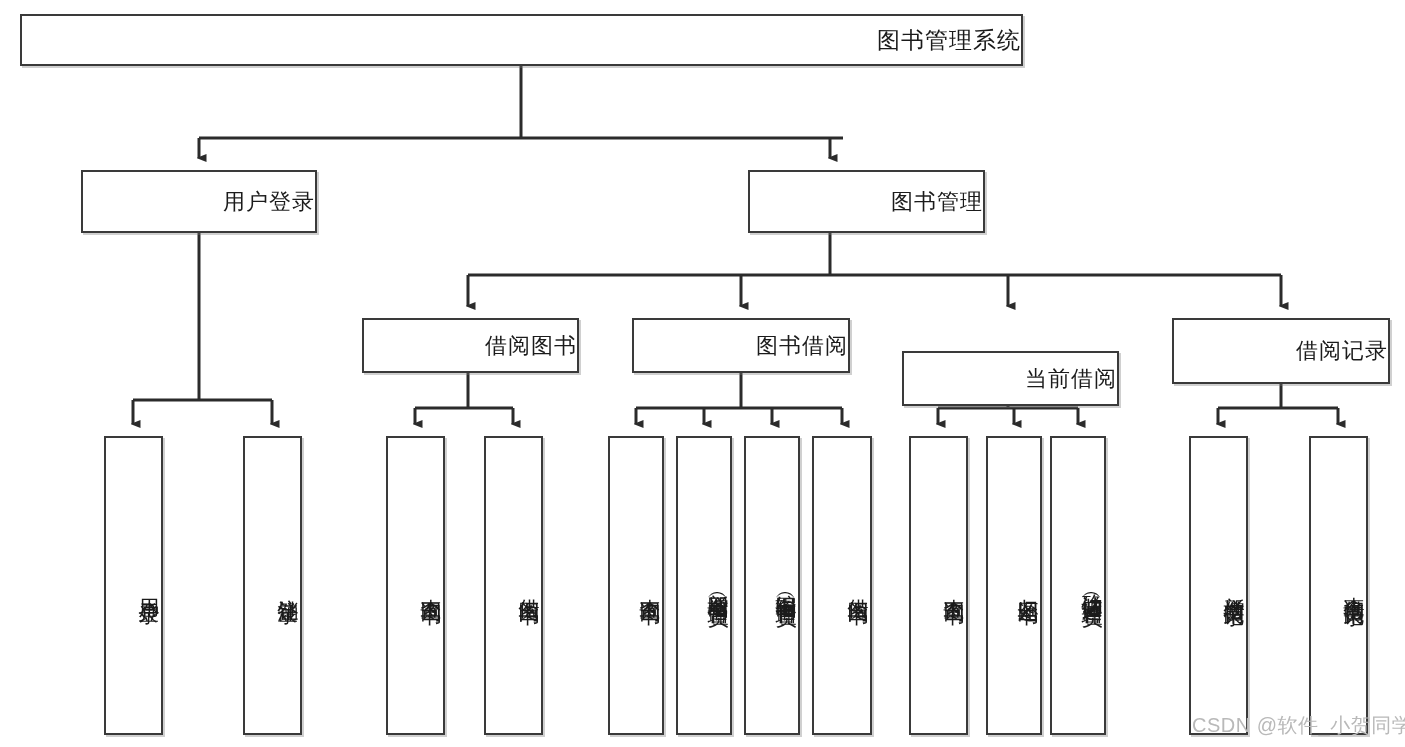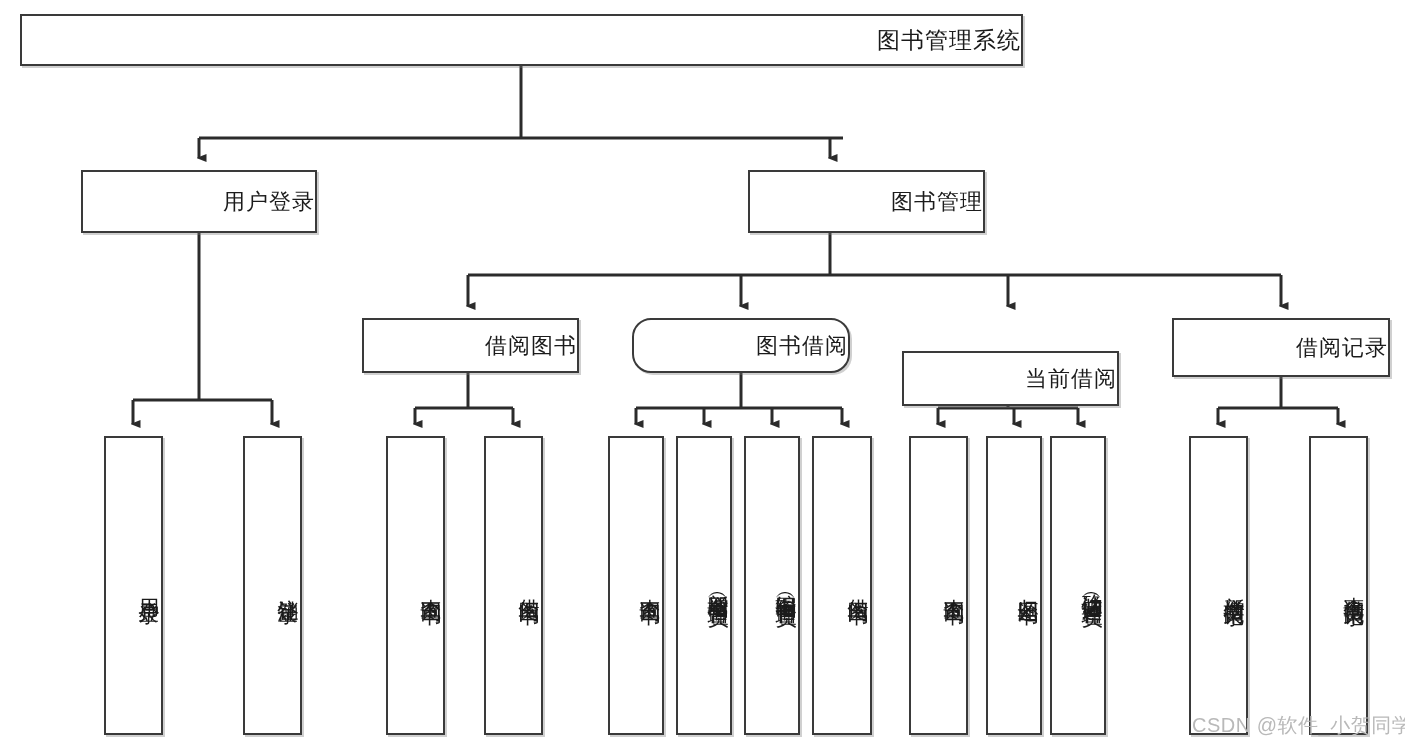--- a/index.html
+++ b/index.html
@@ -142,27 +142,27 @@
   <div class="node-box" style="left: 81px; top: 170px; width: 236px; height: 63px;">
     <span class="node-label">用户登录</span>
   </div>
   <div class="node-box" style="left: 748px; top: 170px; width: 237px; height: 63px;">
     <span class="node-label">图书管理</span>
   </div>
 
   <div class="node-box" style="left: 362px; top: 318px; width: 217px; height: 55px;">
     <span class="node-label">借阅图书</span>
   </div>
-  <div class="node-box" style="left: 632px; top: 318px; width: 218px; height: 55px; border-radius: 19px;">
+  <div class="node-box" style="left: 632px; top: 318px; width: 218px; height: 55px;">
     <span class="node-label">图书借阅</span>
   </div>
   <div class="node-box" style="left: 902px; top: 318px; width: 217px; height: 55px; margin-top: 33px;">
     <span class="node-label">当前借阅</span>
   </div>
-  <div class="node-box" style="left: 1172px; top: 318px; width: 218px; height: 59px; padding-left: 16px;">
+  <div class="node-box" style="left: 1172px; top: 318px; width: 218px; height: 66px; padding-left: 16px;">
     <span class="node-label">借阅记录</span>
   </div>
 
   <div class="node-box vertical" style="left: 104px; top: 436px; width: 59px; height: 299px;">
     <span class="node-label">用户登录</span>
   </div>
   <div class="node-box vertical" style="left: 243px; top: 436px; width: 59px; height: 299px;">
     <span class="node-label">注销登录</span>
   </div>
   <div class="node-box vertical" style="left: 386px; top: 436px; width: 59px; height: 299px;">

